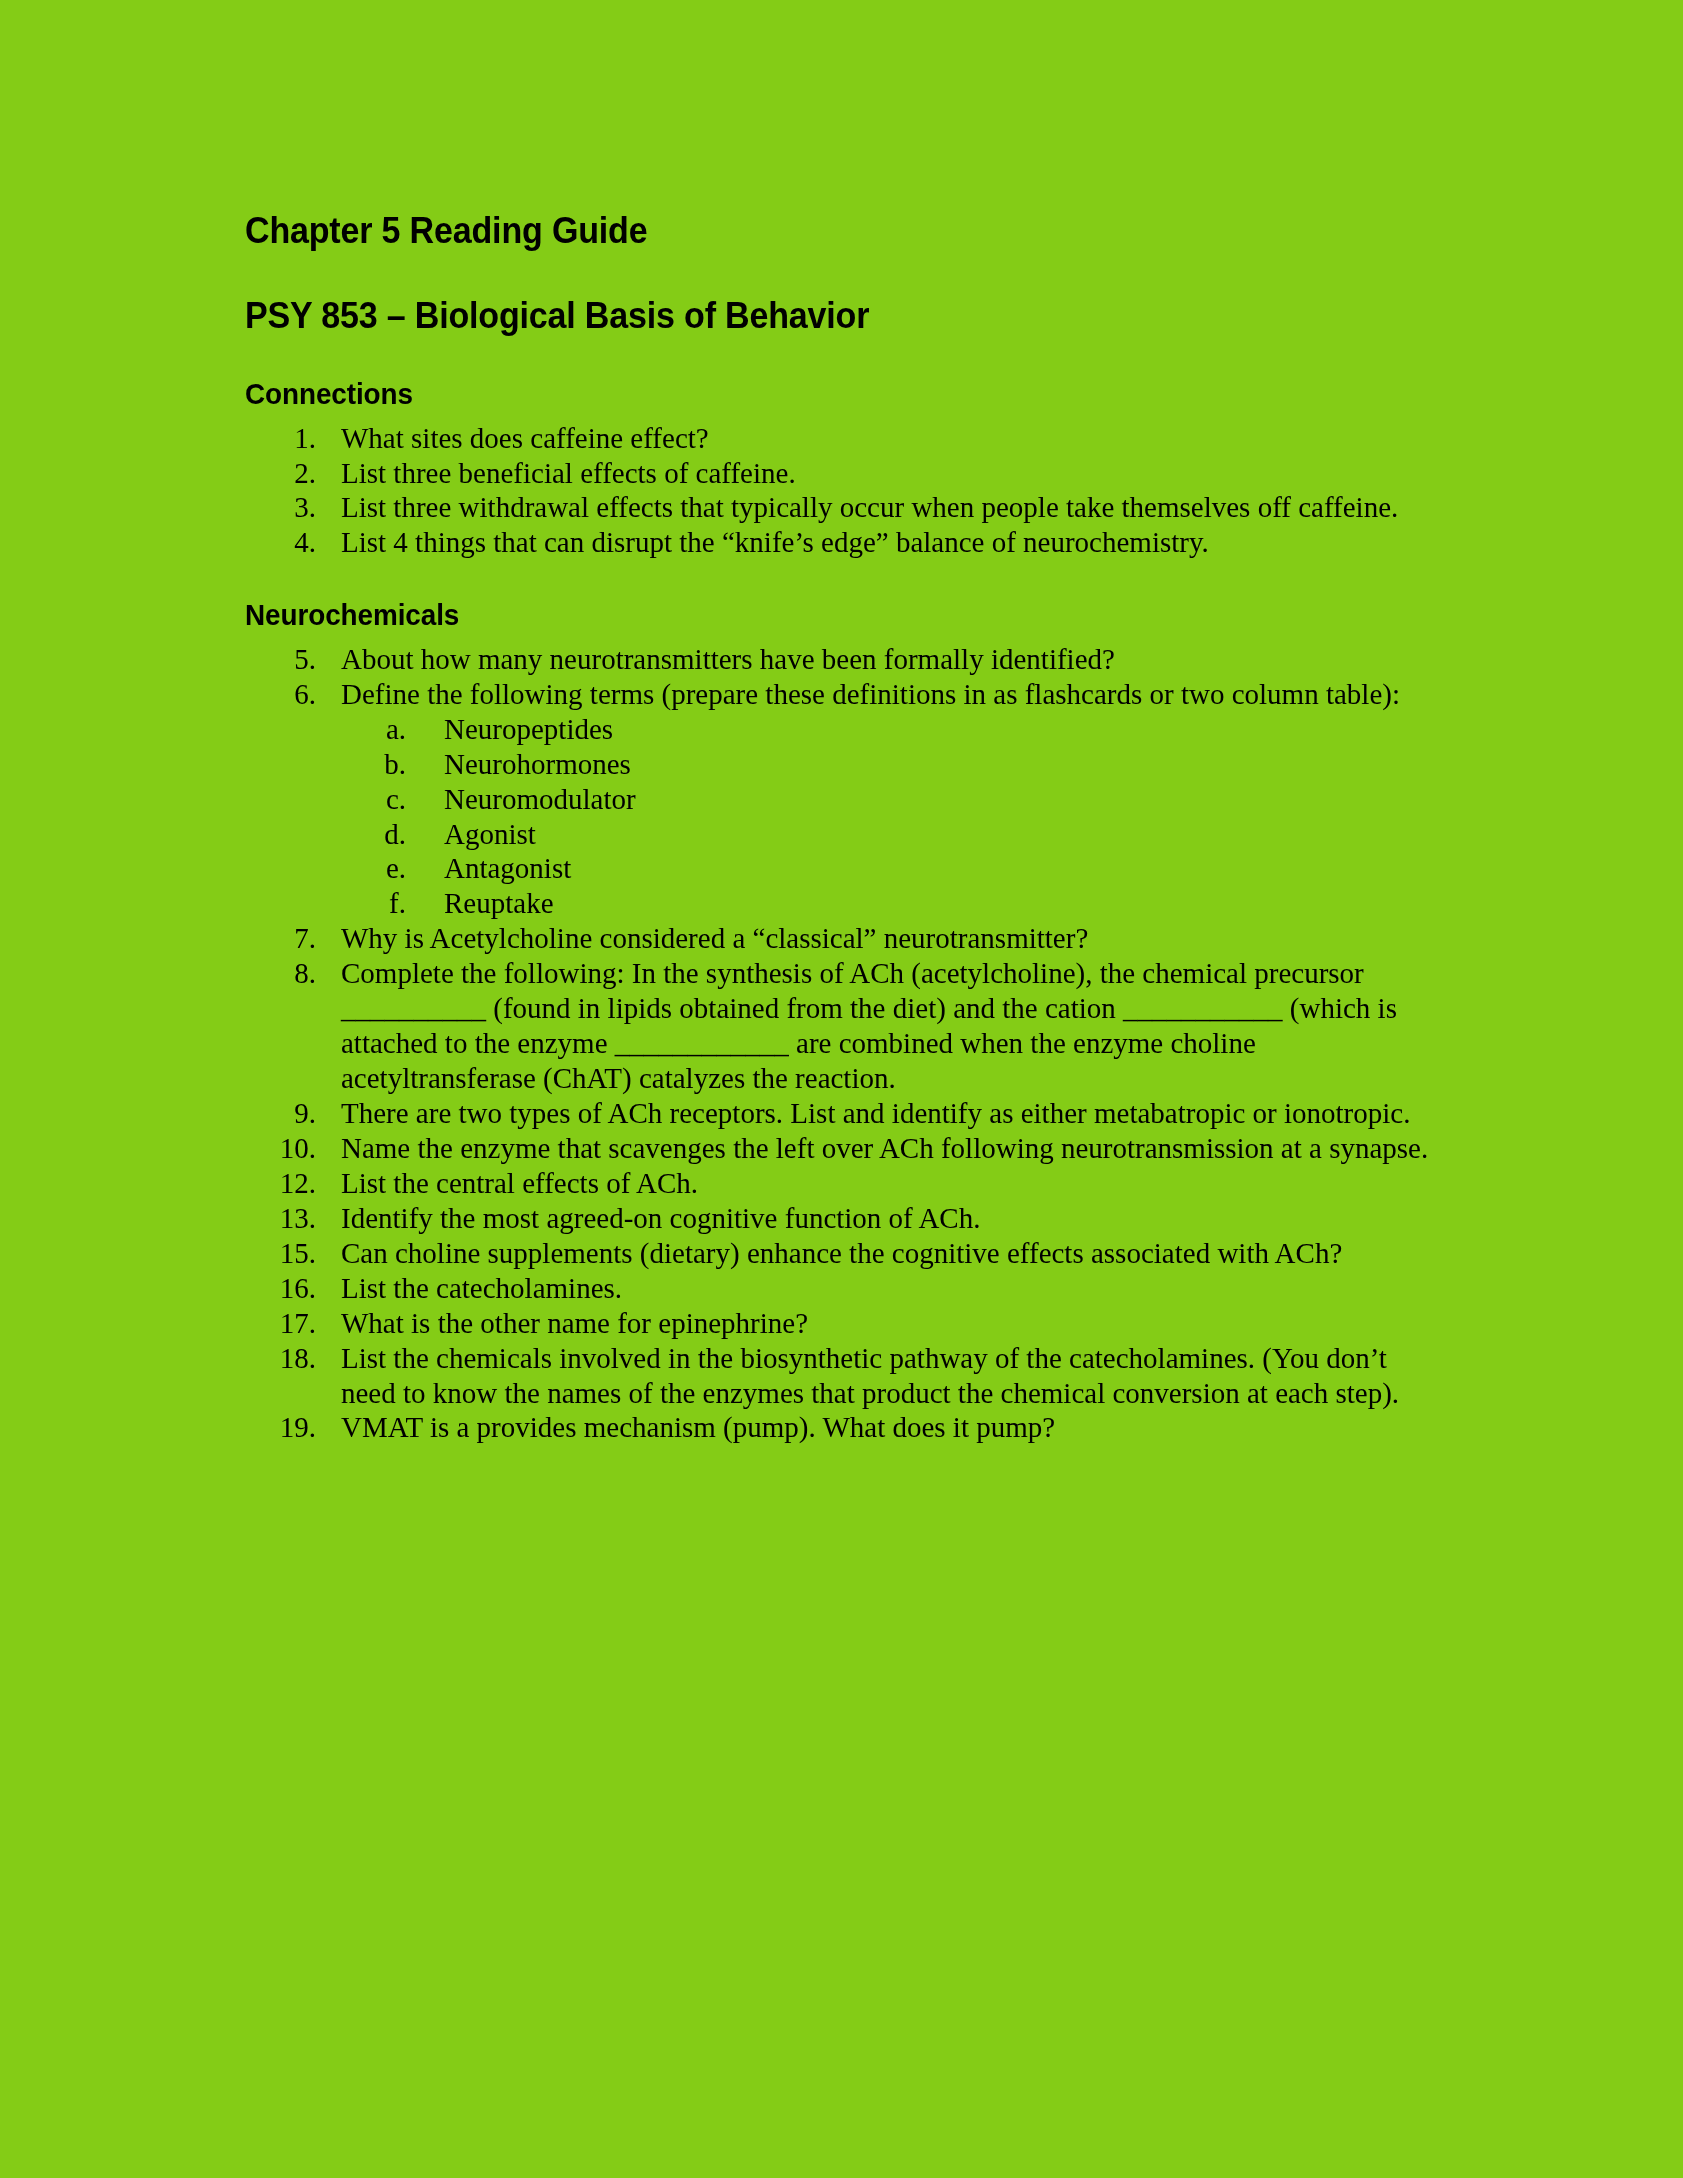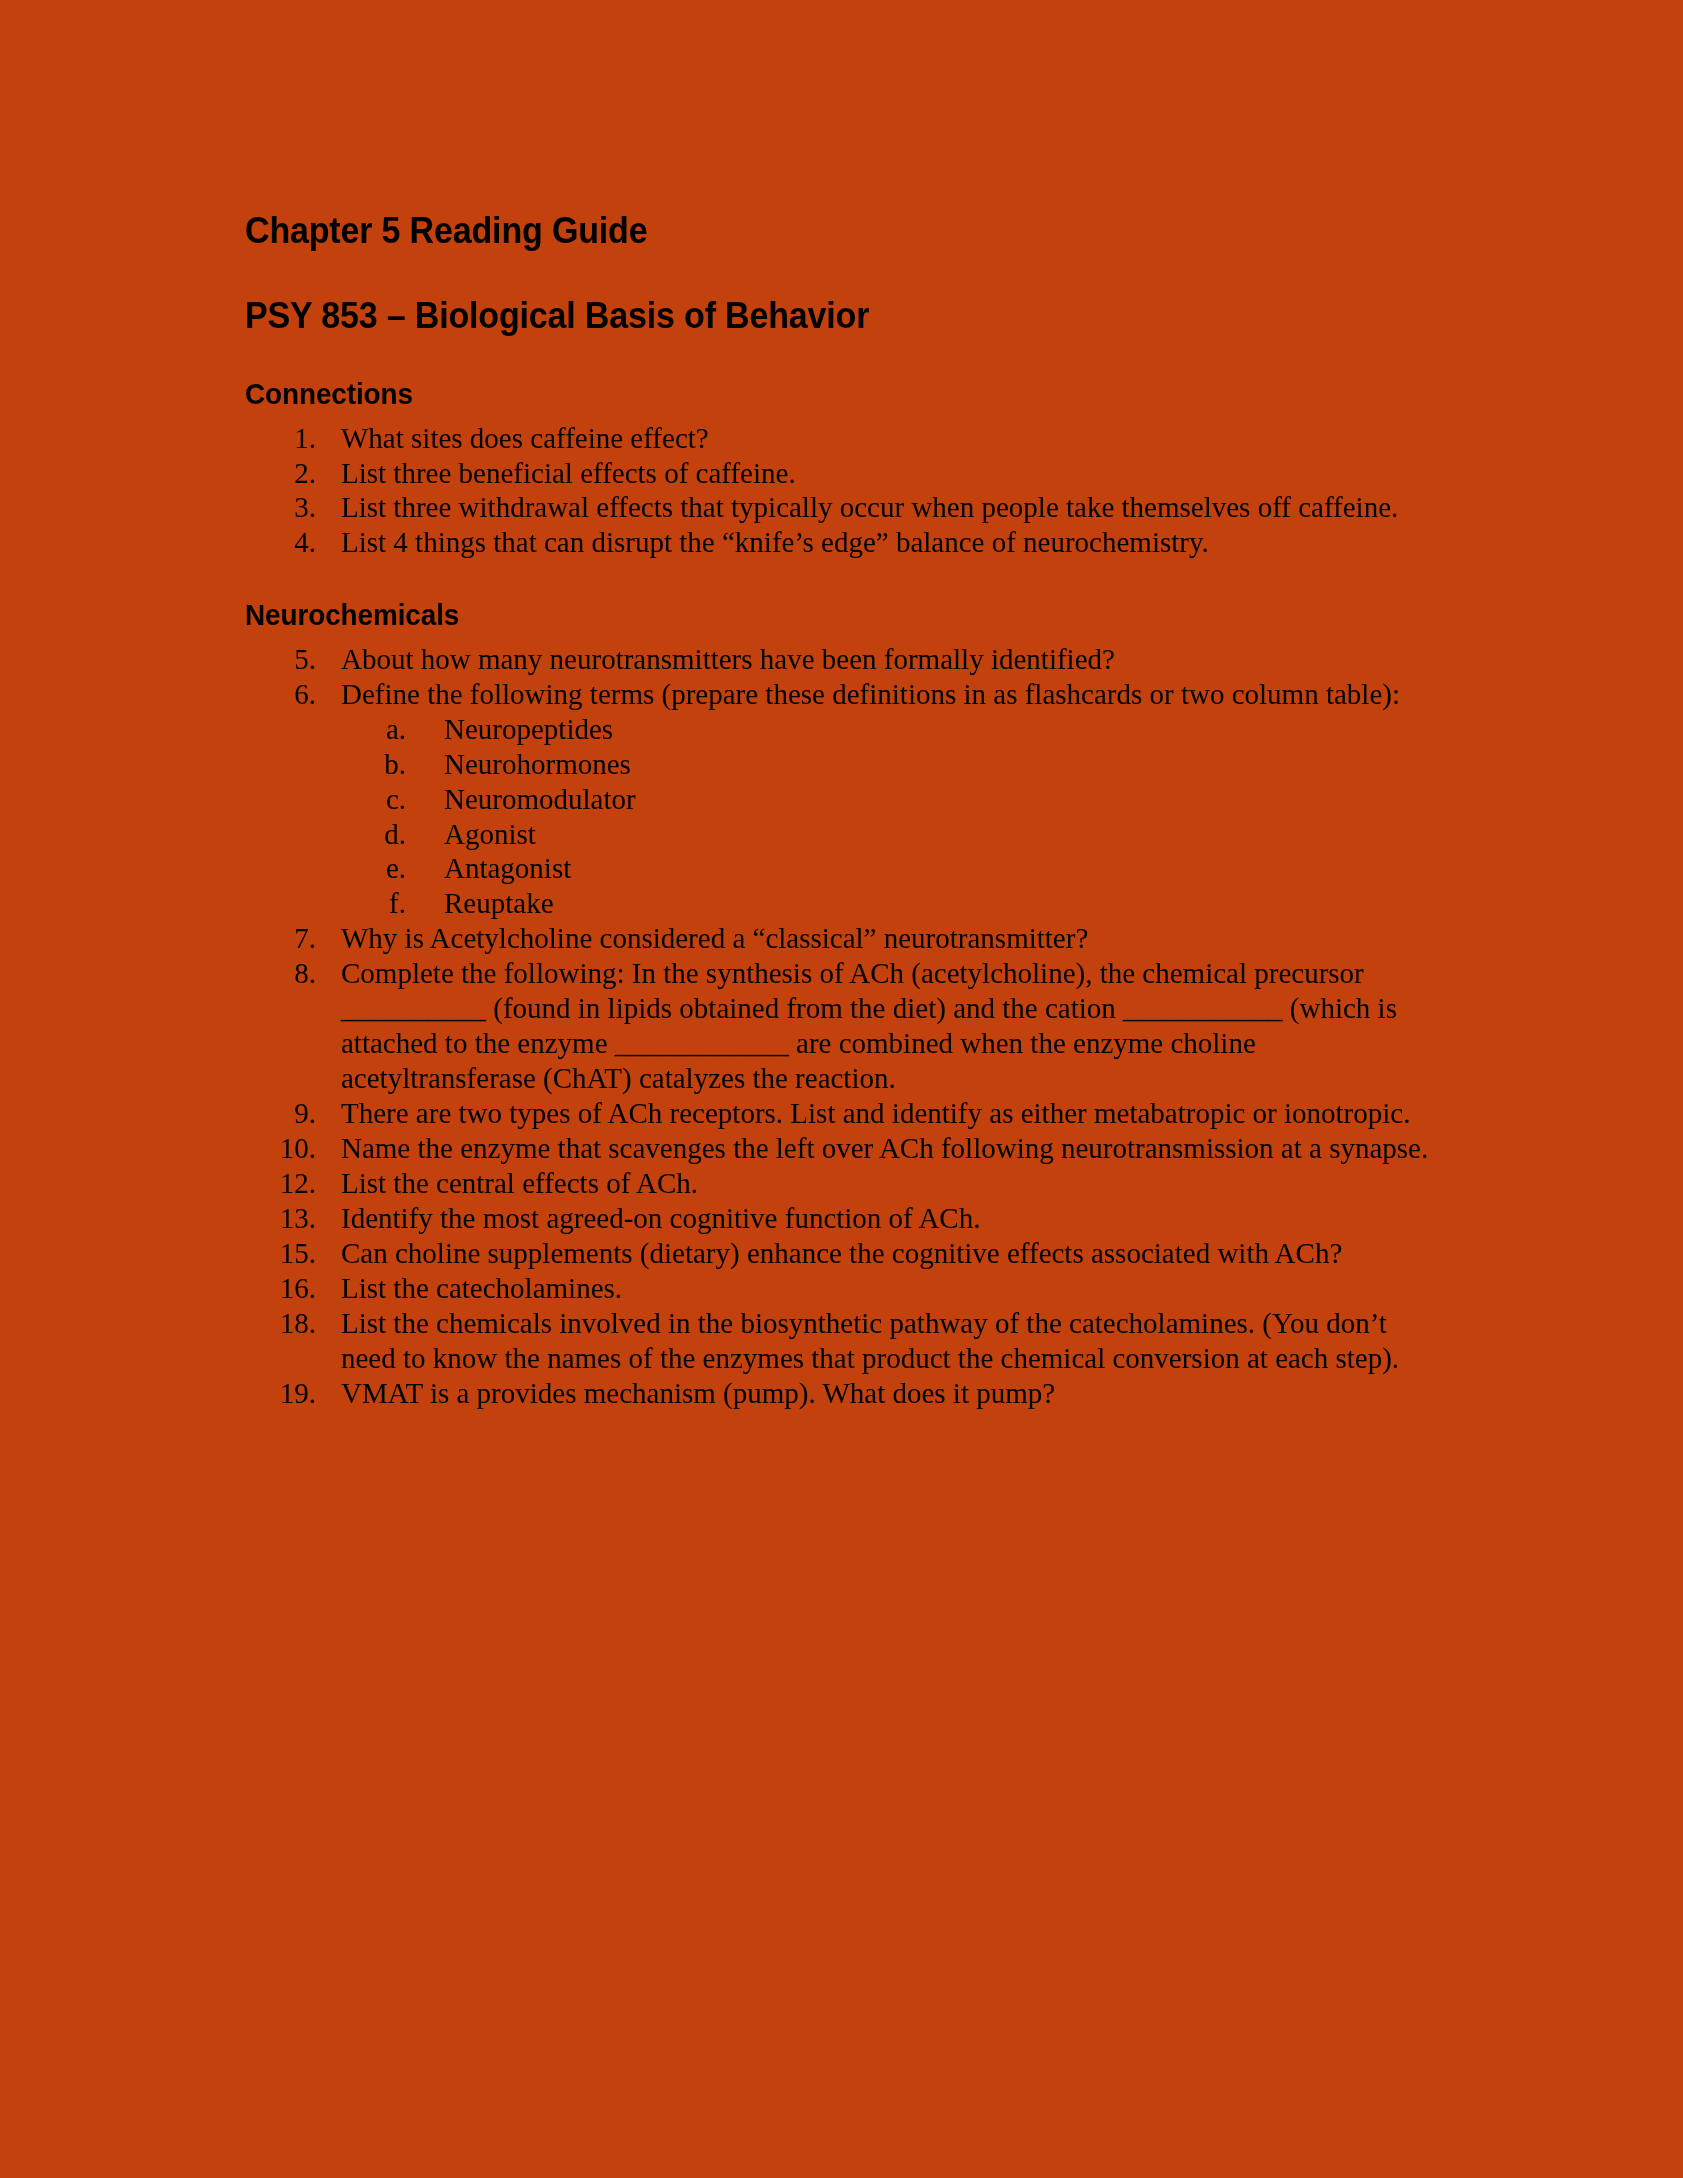--- a/index.html
+++ b/index.html
@@ -15,21 +15,21 @@
     font-family: "Liberation Serif", "DejaVu Serif", serif;
     color: #000000;
     -webkit-font-smoothing: none;
   }
 
   .page {
     position: absolute;
     left: 0; top: 0;
     width: 1683px;
     height: 2178px;
-    background: #c2410c;
+    background: #84cc16;
     overflow: hidden;
   }
 
   .content {
     position: absolute;
     left: 245px;
     top: 210px;
     width: 1203px;
   }
 
@@ -218,20 +218,24 @@
       </li>
       <li>
         <span class="num">15.</span>
         <span class="body">Can choline supplements (dietary) enhance the cognitive effects associated with ACh?</span>
       </li>
       <li>
         <span class="num">16.</span>
         <span class="body">List the catecholamines.</span>
       </li>
       <li>
+        <span class="num">17.</span>
+        <span class="body">What is the other name for epinephrine?</span>
+      </li>
+      <li>
         <span class="num">18.</span>
         <span class="body">List the chemicals involved in the biosynthetic pathway of the catecholamines.  (You don’t need to know the names of the enzymes that product the chemical conversion at each step).</span>
       </li>
       <li>
         <span class="num">19.</span>
         <span class="body">VMAT is a provides mechanism (pump).  What does it pump?</span>
       </li>
 </ol>
   </div>
 </div>

